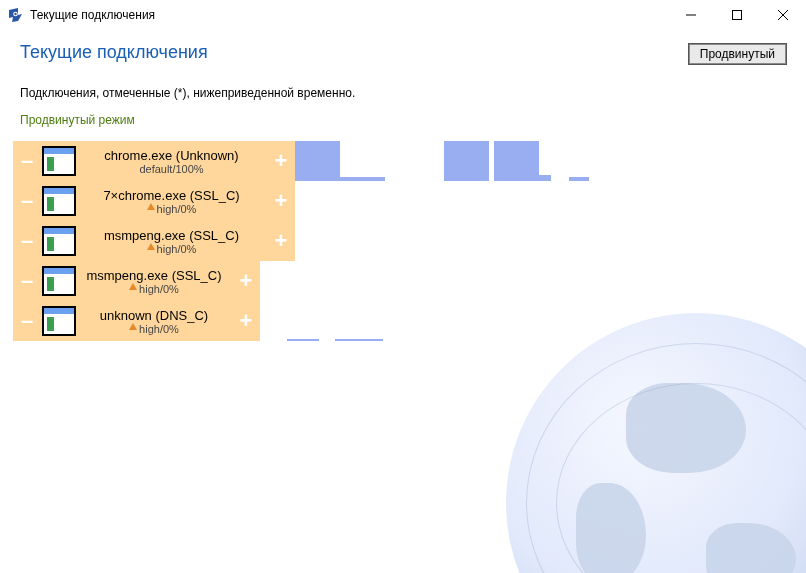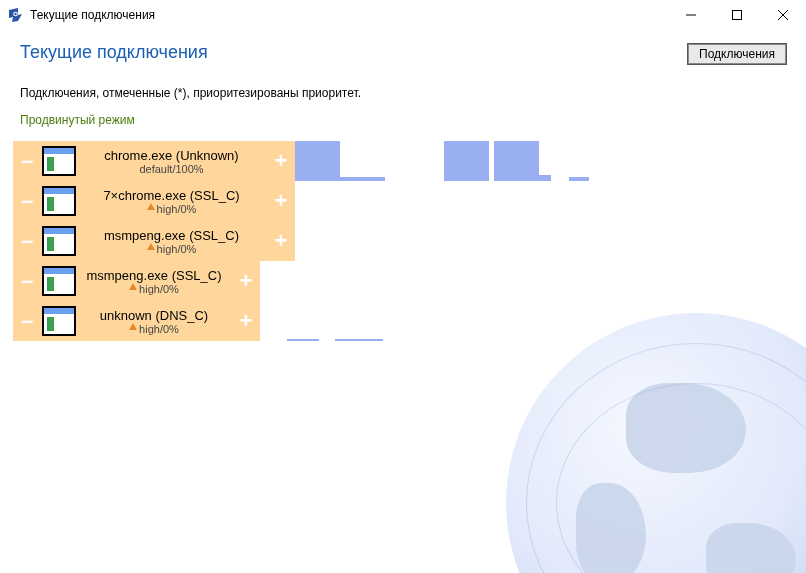--- a/index.html
+++ b/index.html
@@ -220,25 +220,25 @@
         </svg>
     </div>
   </div>
 </div>
 
 <div class="content">
   <div class="header-row">
     <div>
       <div class="page-title">Текущие подключения</div>
     </div>
-    <button class="freeze-btn">Подключения</button>
+    <button class="freeze-btn">Продвинутый</button>
   </div>
   <div class="desc">
     <br>
-    <span>Подключения, отмеченные (*), приоритезированы приоритет.</span>
+    <span>Подключения, отмеченные (*), нижеприведенной временно.</span>
   </div>
   <span class="adv-link">Продвинутый режим</span>
 
   <div class="list" id="list">
       <div class="row">
         <div class="controls-cell bg-orange full">
           <div class="minus">–</div>
           <div class="app-box">
             <div class="win-ico"></div>
           </div>

